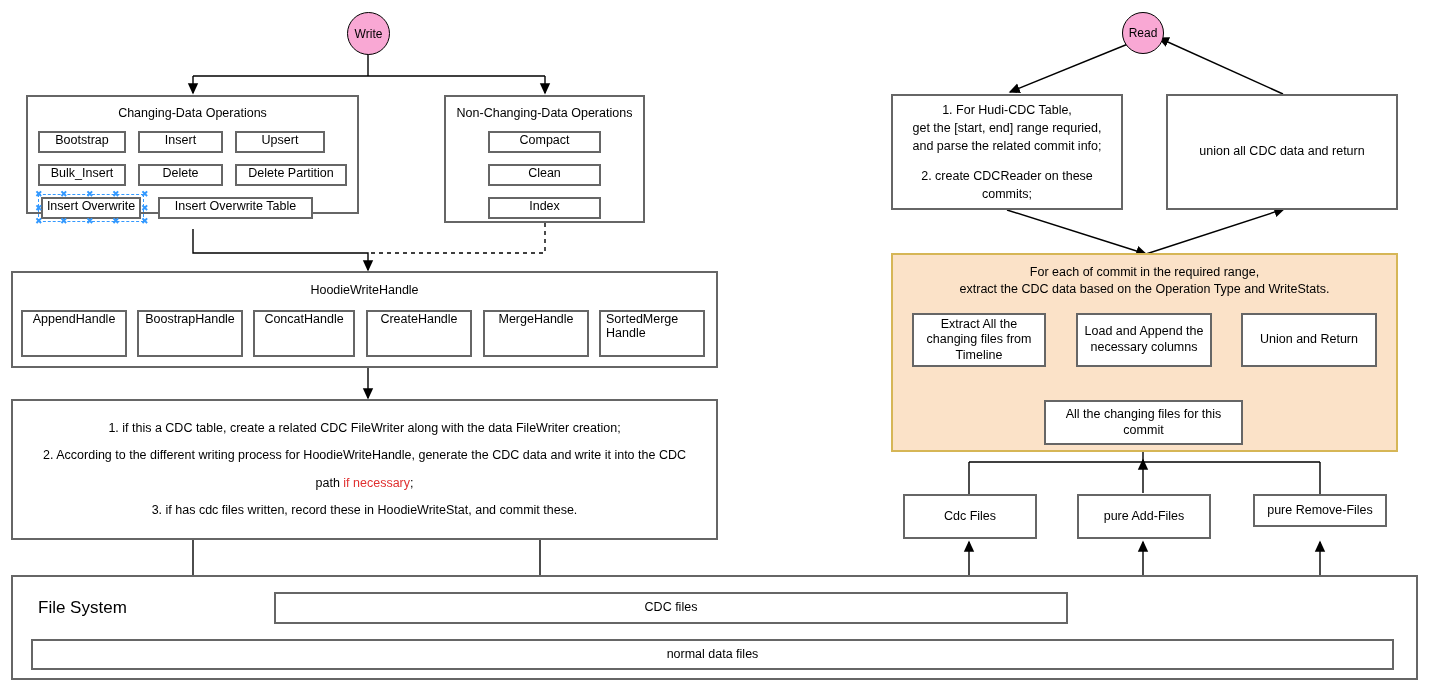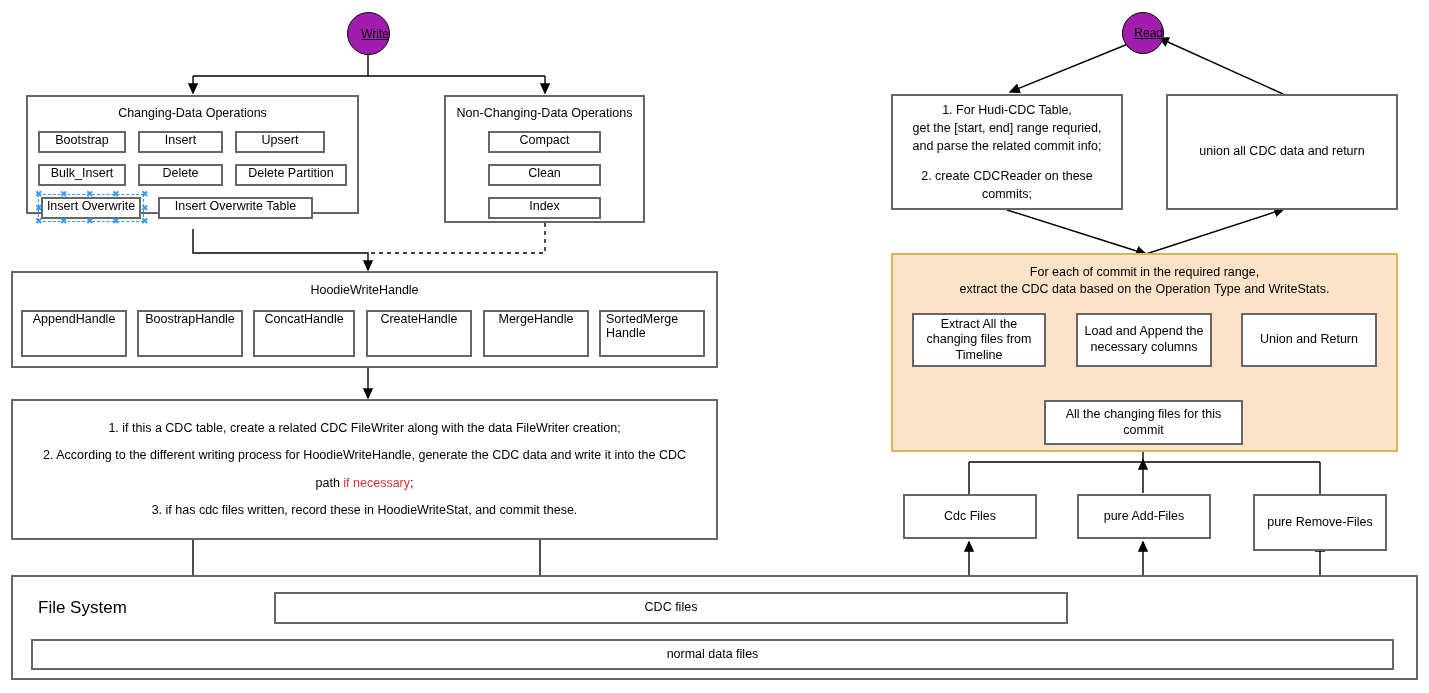--- a/index.html
+++ b/index.html
@@ -5,21 +5,21 @@
   html,body{margin:0;padding:0;background:#ffffff;}
   body{width:1429px;height:693px;font-family:"Liberation Sans",sans-serif;color:#000;}
   #stage{position:relative;width:1429px;height:693px;overflow:hidden;background:#fff;}
 
   .box{position:absolute;box-sizing:border-box;border:2px solid #666666;background:#ffffff;
        display:flex;align-items:center;justify-content:center;text-align:center;line-height:1.25;}
   .grp{position:absolute;box-sizing:border-box;border:2px solid #666666;background:#ffffff;}
   .grp-title{position:absolute;left:0;right:0;text-align:center;font-size:12.5px;}
 
   .ellipse{position:absolute;box-sizing:border-box;border:1.5px solid #000;border-radius:50%;
-           background:#a21caf;display:flex;align-items:center;justify-content:flex-end;font-size:12px;text-decoration:underline;}
+           background:#f9a8d4;display:flex;align-items:center;justify-content:center;font-size:12px;}
 
   .op{position:absolute;box-sizing:border-box;border:2px solid #666;background:#fff;
       display:flex;align-items:flex-start;justify-content:center;font-size:12.5px;white-space:nowrap;}
 
   .orange-panel{position:absolute;box-sizing:border-box;background:#fbe2c8;border:2px solid #d6b656;}
   .panel-cap{position:absolute;left:0;right:0;text-align:center;font-size:12.5px;line-height:1.35;}
 
   .svgl{position:absolute;left:0;top:0;width:1429px;height:693px;pointer-events:none;}
 
   .handle{position:absolute;width:7px;height:7px;color:#3399ff;font-size:9px;line-height:7px;
@@ -216,17 +216,17 @@
   <div class="box" style="left:1044px;top:400px;width:199px;height:45px;font-size:12.5px;padding:0 6px;">
     <span>All the changing files for this commit</span>
   </div>
 
   <div class="box" style="left:903px;top:494px;width:134px;height:45px;font-size:12.5px;">
     <span>Cdc Files</span>
   </div>
   <div class="box" style="left:1077px;top:494px;width:134px;height:45px;font-size:12.5px;">
     <span>pure Add-Files</span>
   </div>
-  <div class="box" style="left:1253px;top:494px;width:134px;height:57px;font-size:12.5px;">
+  <div class="box" style="left:1253px;top:494px;width:134px;height:33px;font-size:12.5px;">
     <span>pure Remove-Files</span>
   </div>
 
 </div>
 
 </body></html>

